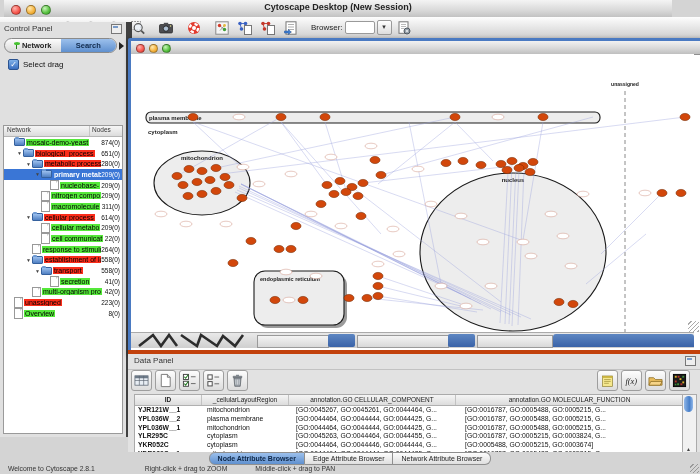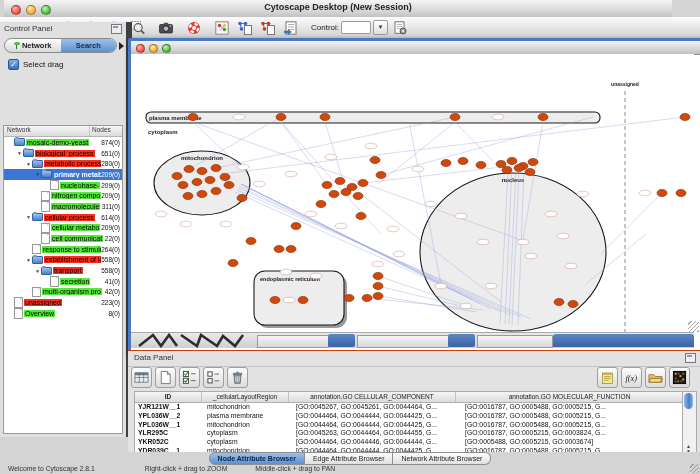--- a/index.html
+++ b/index.html
@@ -71,21 +71,21 @@
   .lights.small{left:5px;top:3px;gap:4px;}
   .lights.small .light{width:7px;height:7px;}
   .canvas{position:absolute;left:0;top:13px;width:563px;height:278px;background:#fff;overflow:hidden;}
   .canvas svg{position:absolute;left:0;top:0;}
   .grip-inner{position:absolute;right:1px;top:280px;width:11px;height:11px;z-index:5;
     background:repeating-linear-gradient(135deg,#fff 0 2px,#aaa 2px 3px);}
   .strip{position:absolute;left:0;top:291px;width:563px;height:15px;background:linear-gradient(#e9e9e9,#cfcfcf);overflow:hidden;border-top:1px solid #aaa;}
   .frag{position:absolute;top:2px;height:11px;background:linear-gradient(#f4f4f4,#d8d8d8);border:1px solid #9a9a9a;}
   .bluebit{position:absolute;top:1px;height:13px;background:linear-gradient(#5d86c2,#3a63a8);border-radius:2px;}
   
-  .dpanel{position:absolute;left:128px;top:350px;width:572px;height:103px;background:#e2e2e2;border-top:1px solid #c2410c;}
+  .dpanel{position:absolute;left:128px;top:350px;width:572px;height:103px;background:#e2e2e2;border-top:4px solid #c2410c;}
   .dp-head{position:relative;height:13px;font-size:8px;color:#333;padding:2px 0 0 6px;border-bottom:1px solid #c2c2c2;}
   .dp-toolbar{position:relative;height:24px;display:flex;align-items:flex-start;}
   .dbtn{width:19px;height:19px;margin-left:3px;border:1px solid #9e9e9e;border-radius:3px;
     background:linear-gradient(#fdfdfd,#dcdcdc);display:flex;align-items:center;justify-content:center;}
   .dbtn svg{width:15px;height:15px;}
   .dp-right{margin-left:auto;margin-right:10px;display:flex;}
   .dtable{position:absolute;left:6px;top:40px;width:549px;border:1px solid #aaa;background:#fff;}
   .dhead{display:flex;height:10px;background:linear-gradient(#f5f5f5,#dcdcdc);border-bottom:1px solid #b0b0b0;}
   .dhead div{font-size:6.5px;color:#222;text-align:center;overflow:hidden;white-space:nowrap;border-right:1px solid #c2c2c2;line-height:10px;}
   .drow{display:flex;height:8.8px;}
@@ -229,21 +229,21 @@
           <div class="tbtn">
             <svg viewBox="0 0 16 16">
               <rect x="3" y="1.8" width="10" height="12.4" fill="#fff" stroke="#777"></rect>
               <path d="M5 4.5h6M5 7h6M5 9.5h6M5 12h4" stroke="#9a9a9a" stroke-width="0.8"></path>
               <path d="M1.5 11l4 0 0-1.6 2.6 2.6-2.6 2.6 0-1.6-4 0z" fill="#3f7fd2" stroke="#1d4f96" stroke-width="0.5"></path>
             </svg>
           </div>
         </span>
       </span>
     <div class="searchwrap">
-      <span class="searchlabel">Control:</span>
+      <span class="searchlabel">Browser:</span>
       <input class="searchinput" value="" style="">
       <div class="dropbtn">▾</div>
       <div class="tbtn" id="cfg-icon">
           <svg viewBox="0 0 16 16">
             <rect x="3" y="1.8" width="9" height="11.5" fill="#fff" stroke="#777"></rect>
             <path d="M5 4.5h5M5 6.5h5M5 8.5h3" stroke="#aaa" stroke-width="0.8"></path>
             <circle cx="11" cy="11" r="3" fill="#9aa3ac" stroke="#4e575f"></circle>
             <circle cx="11" cy="11" r="1.1" fill="#e9edf0"></circle>
           </svg>
         </div>

